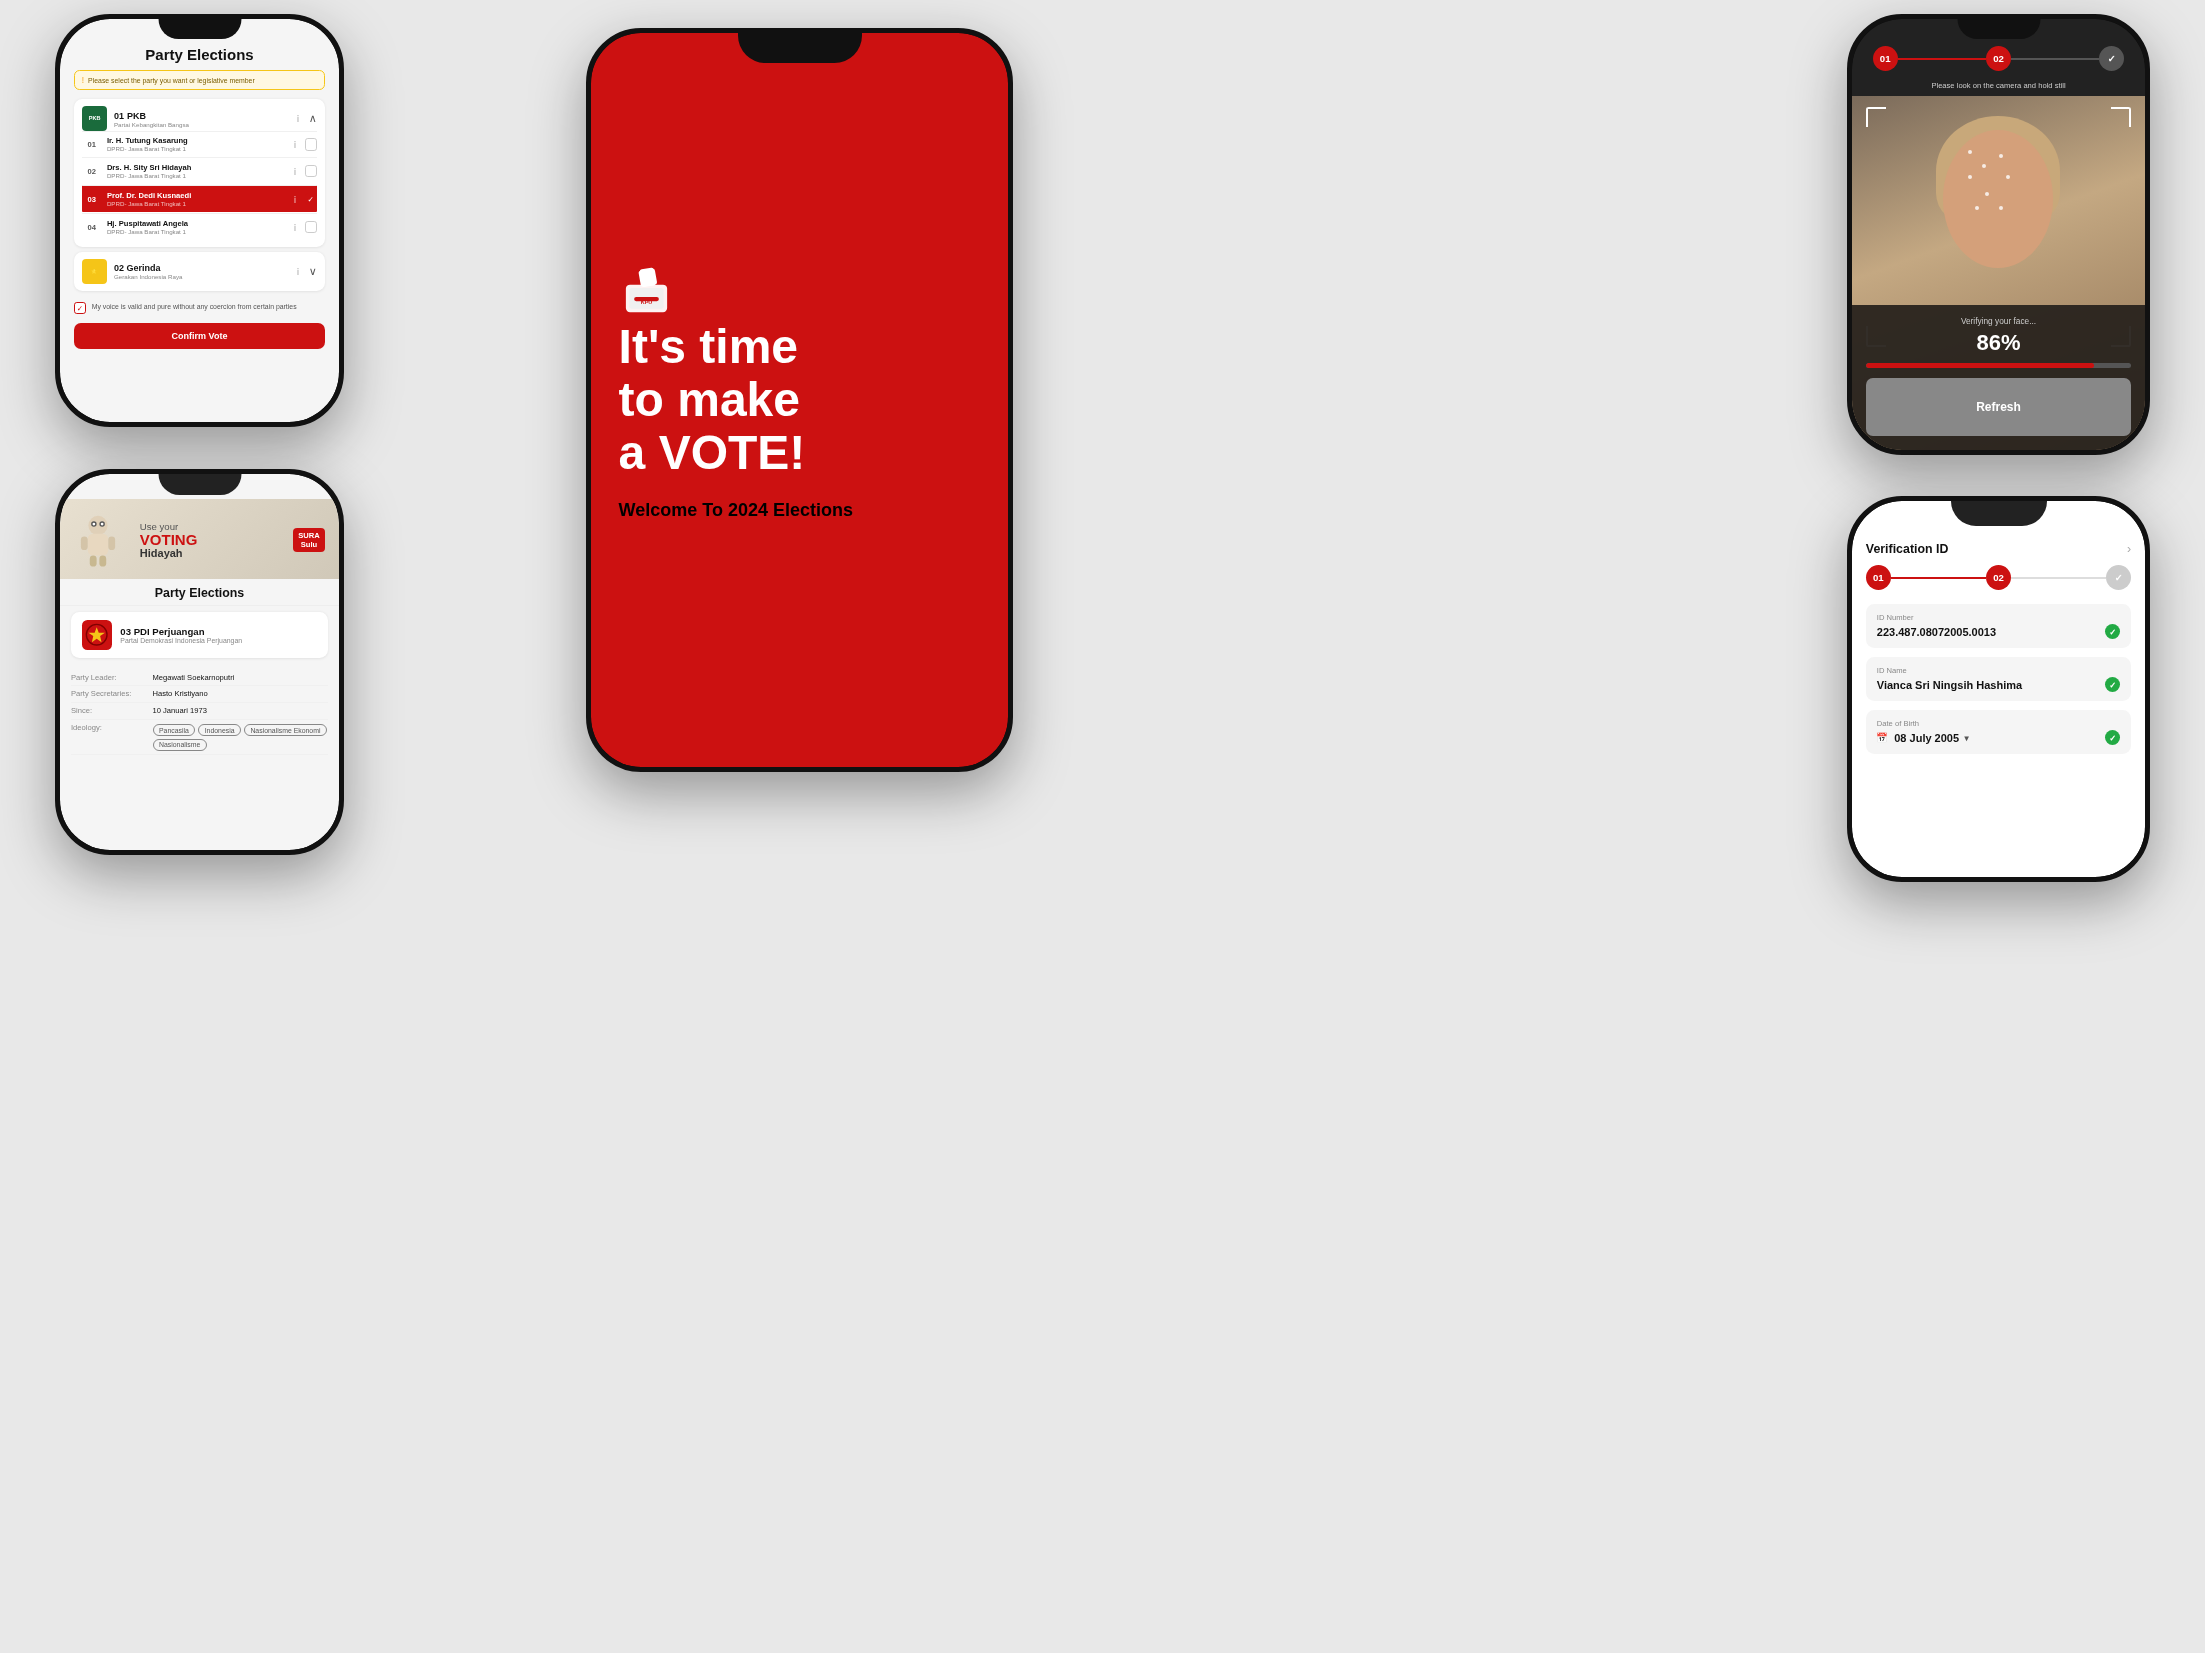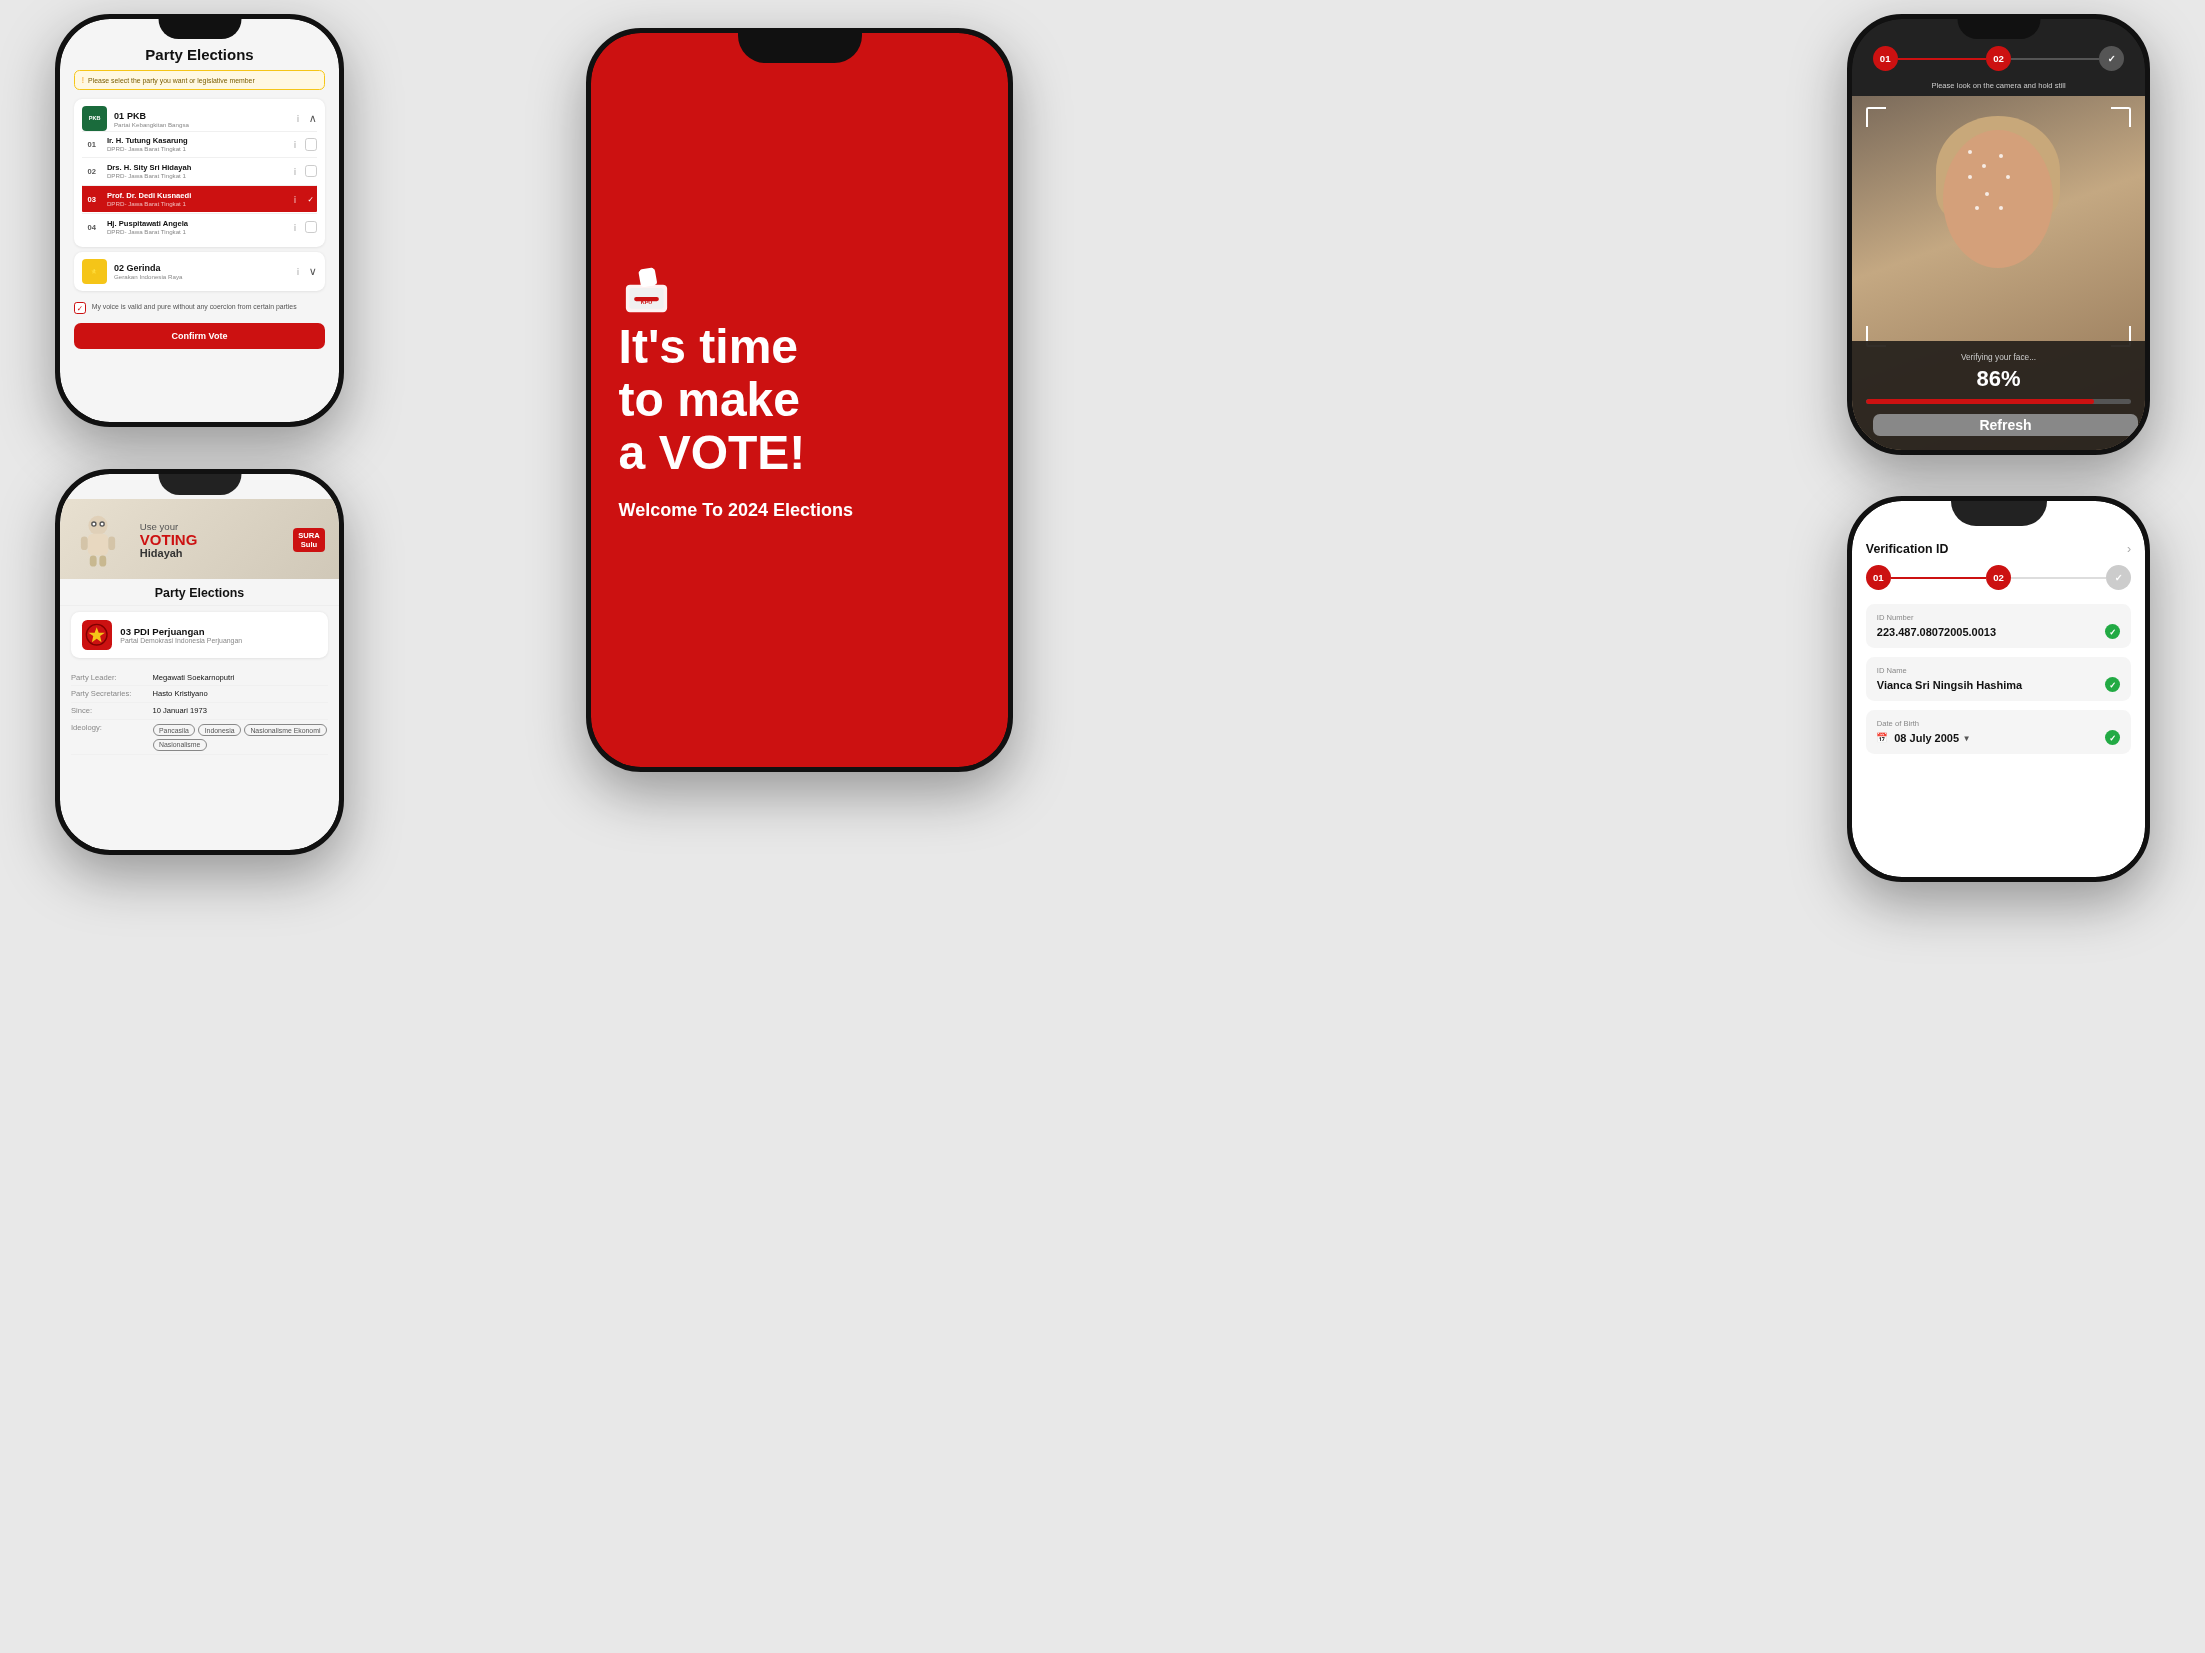--- a/index.html
+++ b/index.html
@@ -204,21 +204,21 @@
       font-weight: 800;
       color: #fff;
       line-height: 1.1;
       margin-bottom: 20.7px;
     }
     .welcome-text {
       font-size: 18px;
       color: rgba(255,255,255,0.9);
       margin-bottom: 41px;
     }
-    .welcome-text span { font-weight: 800; color: #ffffff; }
+    .welcome-text span { font-weight: 800; color: #000000; }
     .get-started-btn {
       background: #fff;
       color: #333;
       border: none;
       border-radius: 34px;
       padding: 15px 0;
       width: 100%;
       font-size: 16.5px;
       font-weight: 600;
       cursor: pointer;
@@ -355,26 +355,25 @@
     .progress-bar-fill {
       background: #cc1111;
       height: 100%;
       border-radius: 4.1px;
     }
     .refresh-btn {
       background: #888;
       color: #fff;
       border: none;
       border-radius: 6.9px;
-      padding: 3px;
+      padding: 22px;
       width: 100%;
-      font-size: 14px;
+      font-size: 12px;
       font-weight: 600;
       cursor: pointer;
-      margin-left: 7px;
     }
 
     
     .phone4 {
       left: 55px;
       top: 469px;
       width: 289px;
       height: 386px;
     }
     .phone4 .phone-inner { background: #f5f5f5; }

